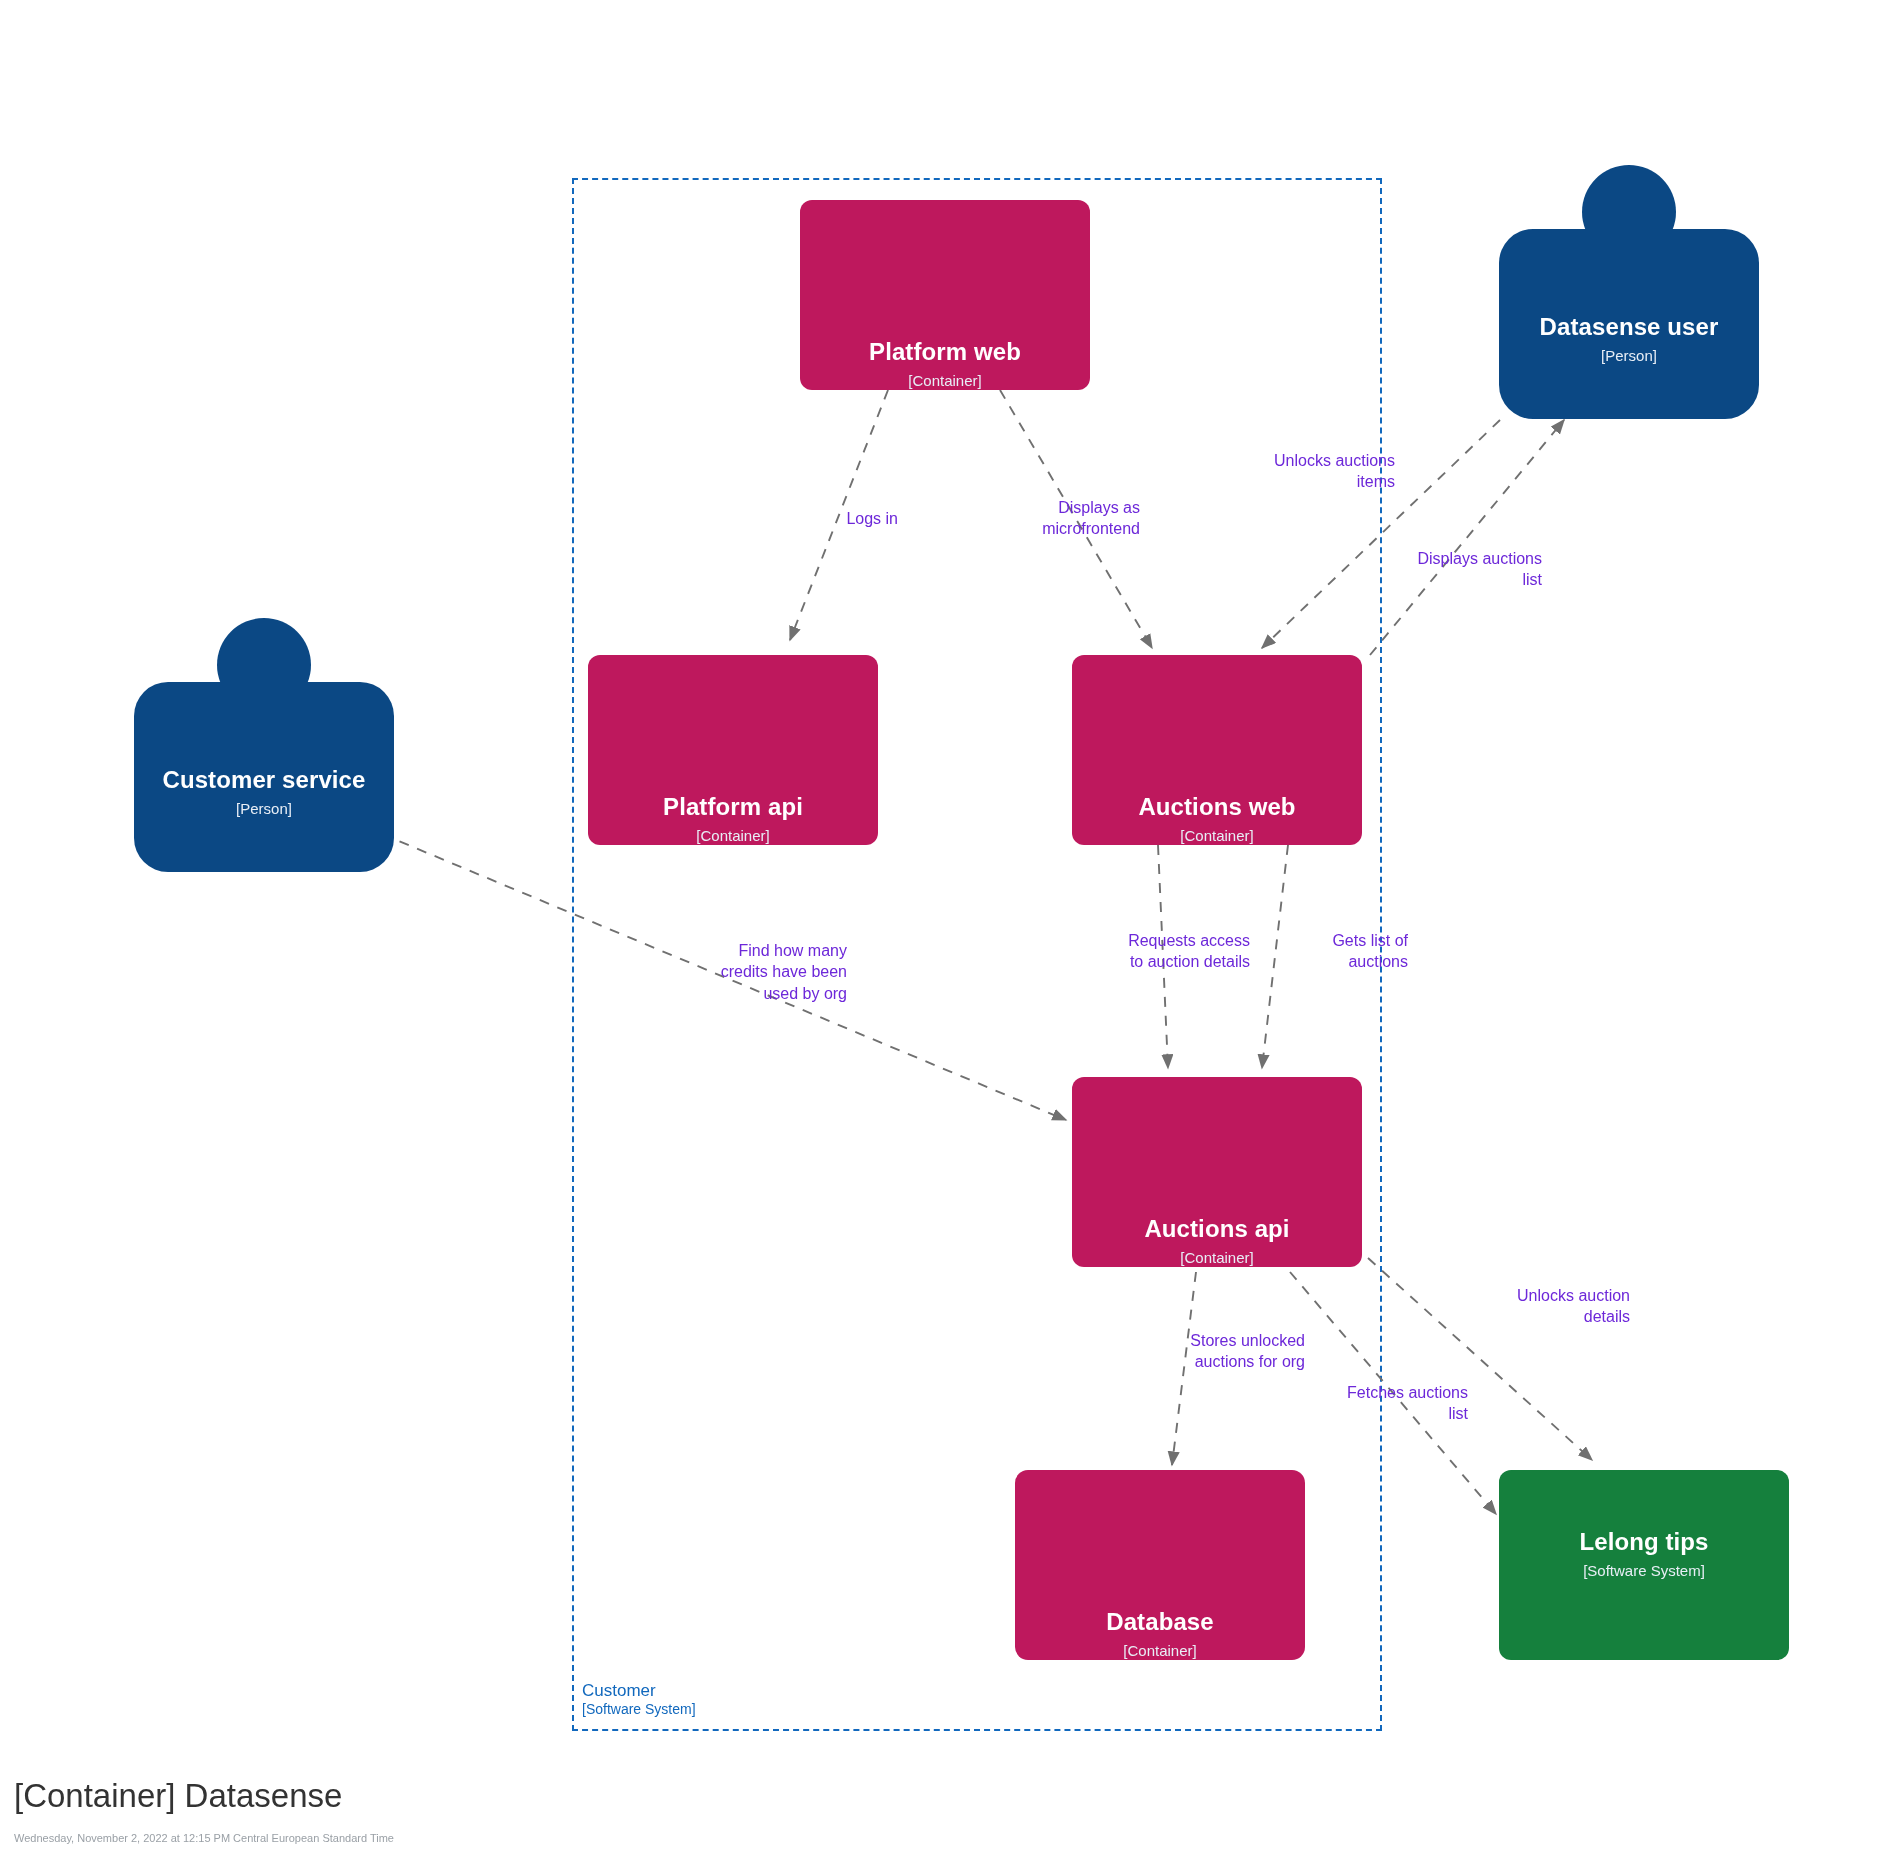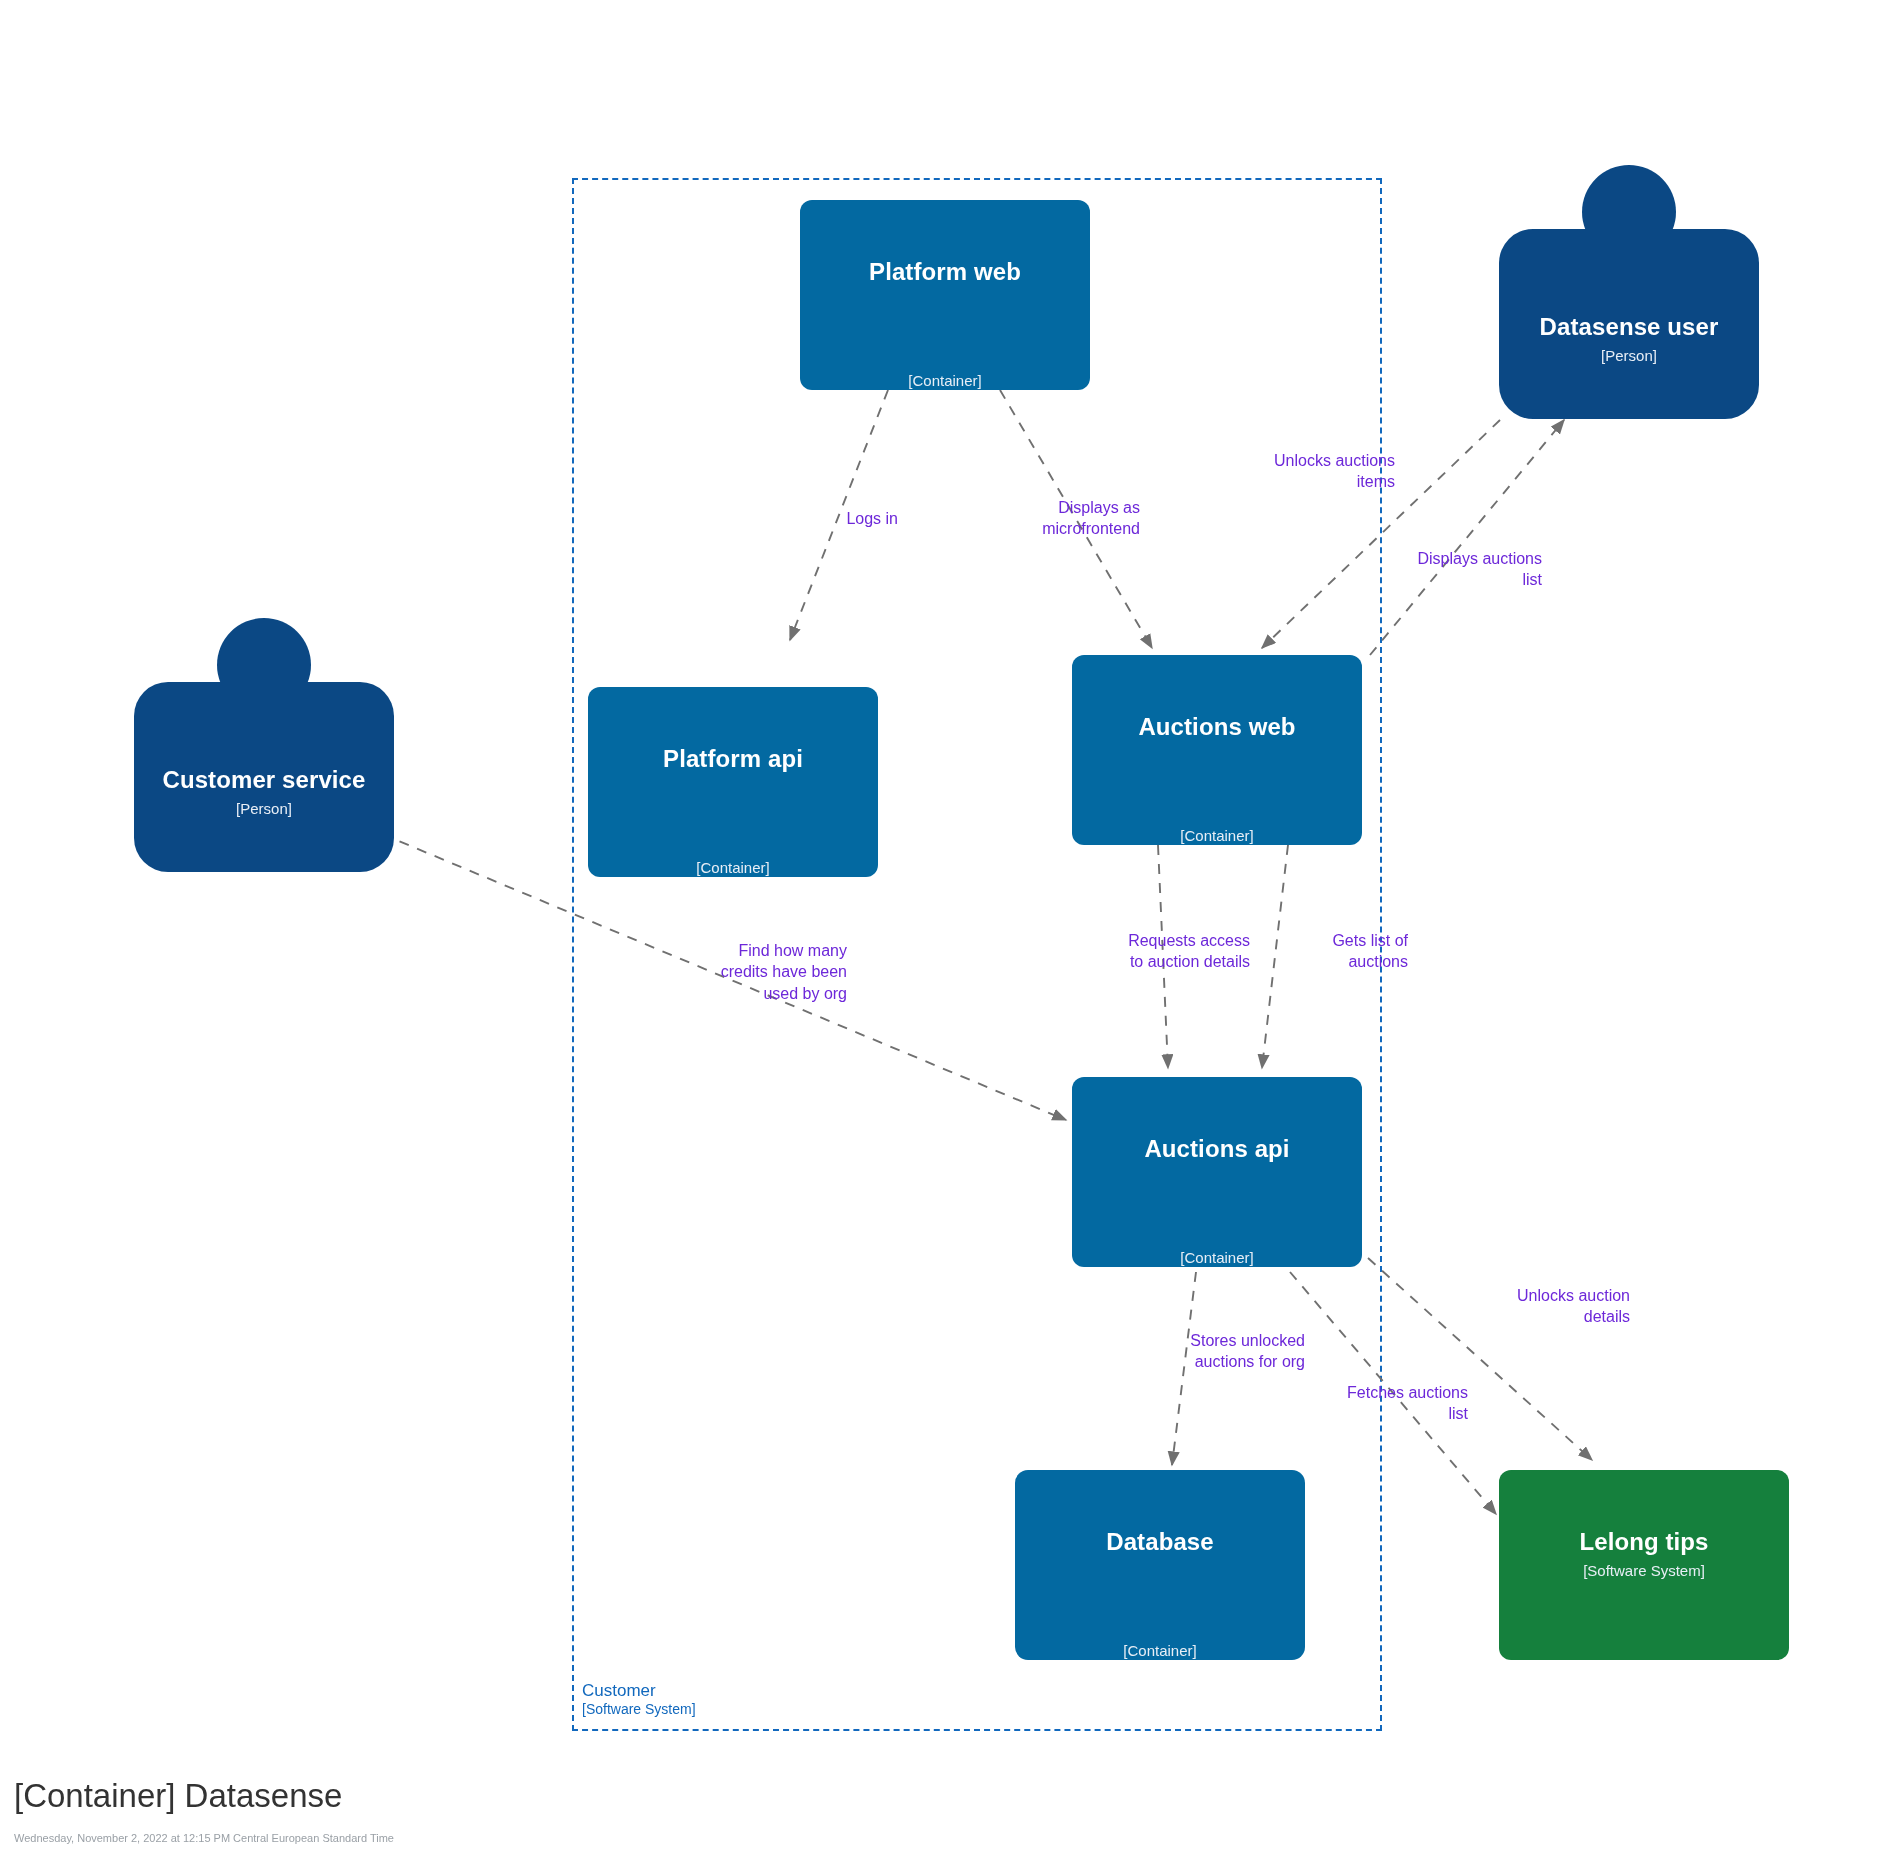--- a/index.html
+++ b/index.html
@@ -70,23 +70,23 @@
   .node .n-type {
     font-size: 15px;
     font-weight: 400;
     line-height: 1.3;
     margin-top: 4px;
     color: #e8eef6;
   }
 
   
   .node.container {
-    background: #0369a1;
+    background: #be185d;
     border-radius: 12px;
-    justify-content: space-between;
+    justify-content: flex-end;
   }
   
   .node.system {
     background: #15803d;
     border-radius: 12px;
     justify-content: flex-start;
   }
 
   
   .node.person {
@@ -180,21 +180,21 @@
 
       <path d="M1368,1258 L1592,1460"></path>
     </g>
   </svg>
 
   <div class="node container" style="left:800px; top:200px; width:290px; height:190px; padding-top:58px;">
     <div class="n-name">Platform web</div>
     <div class="n-type">[Container]</div>
   </div>
 
-  <div class="node container" style="left:588px; top:655px; width:290px; height:190px; padding-top:58px;margin-top:32px;">
+  <div class="node container" style="left:588px; top:655px; width:290px; height:190px; padding-top:58px;">
     <div class="n-name">Platform api</div>
     <div class="n-type">[Container]</div>
   </div>
 
   <div class="node container" style="left:1072px; top:655px; width:290px; height:190px; padding-top:58px;">
     <div class="n-name">Auctions web</div>
     <div class="n-type">[Container]</div>
   </div>
 
   <div class="node container" style="left:1072px; top:1077px; width:290px; height:190px; padding-top:58px;">

